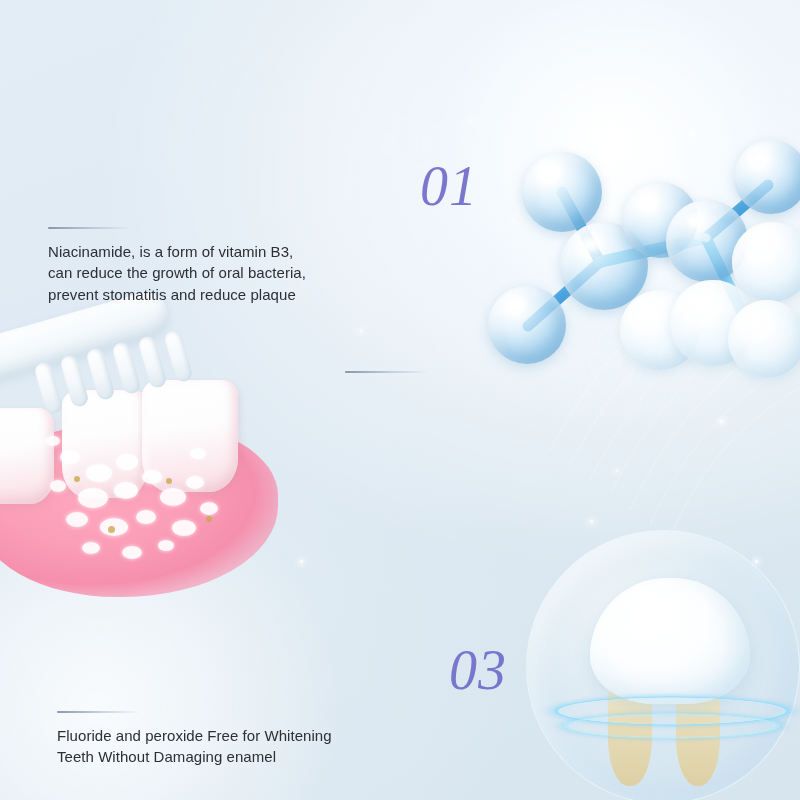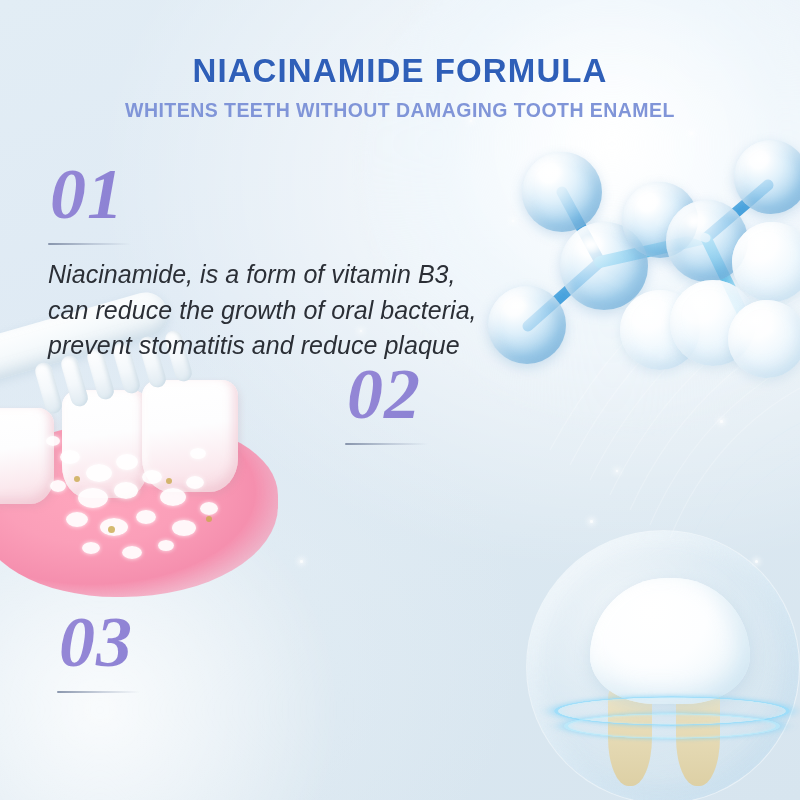--- a/index.html
+++ b/index.html
@@ -43,50 +43,50 @@
   }
   .subtitle{
     margin:11px 0 0 0;font-size:19.5px;font-weight:bold;letter-spacing:.45px;
     color:#8095d8;line-height:1.05;
   }
 
   
   .feature{position:absolute;}
   .num{
     font-family:"Liberation Serif", serif;
-    font-style:italic;font-weight:bold;
-    font-size:72px;line-height:1;
+    font-style:italic;font-weight:normal;
+    font-size:56px;line-height:1;
     letter-spacing:1px;
     background:linear-gradient(110deg,#8f7fd4 0%,#7a74cf 45%,#6f6bc9 100%);
     -webkit-background-clip:text;background-clip:text;color:transparent;
     opacity:.92;
     position:relative;z-index:1;
     padding-left:2px;
+    text-align:right;
   }
   .heading{
     font-size:26.5px;font-weight:bold;letter-spacing:.2px;line-height:1;
     margin-top:-22px;position:relative;z-index:2;
     background:linear-gradient(95deg,#2451a8 0%,#3a52b4 30%,#5a4fc0 62%,#7a55c6 100%);
     -webkit-background-clip:text;background-clip:text;color:transparent;
   }
   .rule{
     width:83px;height:2px;margin-top:13px;
     background:linear-gradient(90deg,rgba(120,134,160,.85) 0%,rgba(150,163,186,.45) 55%,rgba(180,192,210,0) 100%);
     border-radius:2px;
   }
   .body-text{
     margin-top:12px;
-    font-size:25px;line-height:1.42;color:#2b2f36;letter-spacing:.05px;
+    font-size:15px;line-height:1.42;color:#2b2f36;letter-spacing:.05px;
     white-space:pre-line;
-    font-style:italic;
   }
 
   #f1{left:48px;top:158px;width:430px;}
   #f2{left:345px;top:358px;width:430px;}
-  #f3{left:57px;top:606px;width:450px;}
+  #f3{left:57px;top:642px;width:450px;}
 
   
   .molecule{position:absolute;left:470px;top:130px;width:335px;height:265px;}
   .atom{
     position:absolute;border-radius:50%;
     background:
       radial-gradient(circle at 33% 26%, #ffffff 0%, rgba(255,255,255,.82) 12%, rgba(218,238,250,.72) 34%, rgba(150,203,236,.72) 66%, rgba(120,182,224,.62) 100%);
     box-shadow:inset -6px -8px 16px rgba(70,140,195,.35), inset 5px 6px 12px rgba(255,255,255,.9), 0 4px 12px rgba(120,170,210,.30);
   }
   .atom.pale{
@@ -289,36 +289,33 @@
 
   <div class="tooth-art">
     <div class="bubble"></div>
     <div class="root" style="left:88px;"></div>
     <div class="root" style="left:156px;"></div>
     <div class="crown"></div>
     <div class="ring" style="left:34px;top:128px;width:228px;height:98px;"></div>
     <div class="ring" style="left:44px;top:150px;width:208px;height:84px;border-color:rgba(175,232,252,.7);"></div>
   </div>
 
-  <div class="header">
-    <h1 class="title nosel">NIACINAMIDE FORMULA</h1>
-    <p class="subtitle nosel">WHITENS TEETH WITHOUT DAMAGING TOOTH ENAMEL</p>
-  </div>
 
   <div class="feature" id="f1">
     <div class="num nosel">01</div>
     <div class="rule"></div>
     <div class="body-text">Niacinamide, is a form of vitamin B3,
 can reduce the growth of oral bacteria,
 prevent stomatitis and reduce plaque</div>
   </div>
 
   <div class="feature" id="f2">
-    <div class="num nosel">02</div>
     <div class="rule"></div>
   </div>
 
   <div class="feature" id="f3">
     <div class="num nosel">03</div>
     <div class="rule"></div>
+    <div class="body-text">Fluoride  and peroxide Free for Whitening
+Teeth Without Damaging enamel</div>
   </div>
 
 </div>
 
 </body></html>

